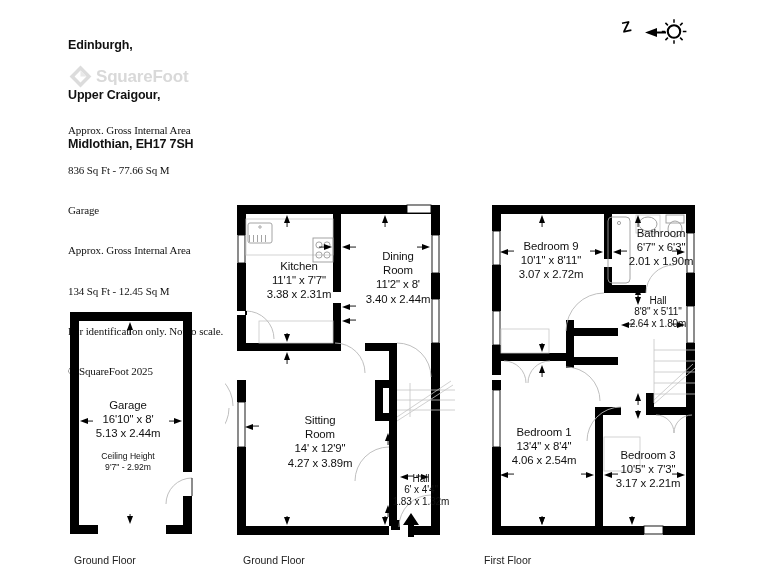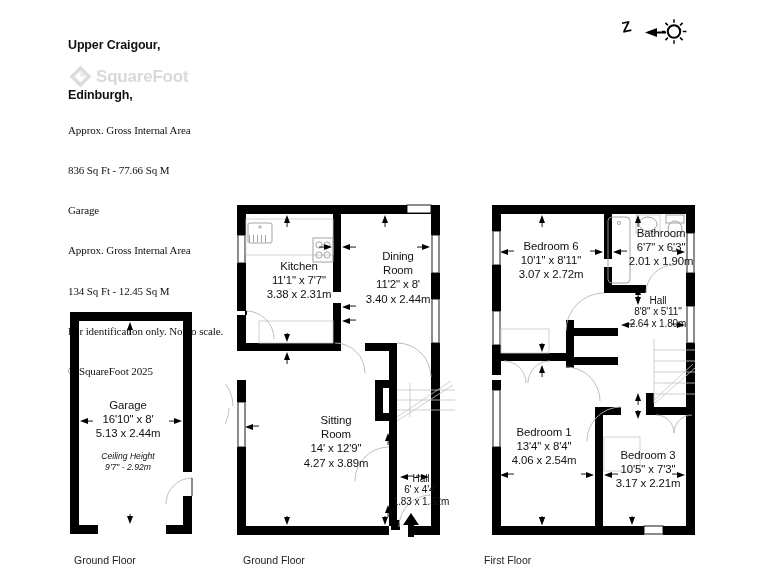--- a/index.html
+++ b/index.html
@@ -108,40 +108,40 @@
     line-height: 11.4px;
   }
   .sub-note {
     position: absolute;
     text-align: center;
     font-size: 8.6px;
     line-height: 10.6px;
     white-space: nowrap;
     transform: translateX(-50%);
     color: #111111;
-    font-style: italic;
   }
 
   svg { display: block; }
   .wall  { fill: #000000; }
   .thin  { fill: none; stroke: #000000; stroke-width: 0.9; }
   .fix   { fill: none; stroke: #9a9a9a; stroke-width: 0.9; }
   .fixlt { fill: none; stroke: #c8c8c8; stroke-width: 0.8; }
   .swing { fill: none; stroke: #b8b8b8; stroke-width: 0.9; }
   .stair { fill: none; stroke: #c4c4c4; stroke-width: 0.8; }
   .dimark{ fill: #000000; }
 </style>
 </head>
 <body>
 
 <div id="plan-root">
 
   <div class="addr">
+    <div>Edinburgh,</div>
     <div>Upper Craigour,</div>
-    <div>Edinburgh,</div>
+    <div>Midlothian, EH17 7SH</div>
   </div>
 
   <div class="logo-wrap">
     <span class="logo-mark">
       <svg width="25" height="25" viewBox="0 0 25 25" aria-hidden="true">
         <path d="M12.5 1.6 L23.4 12.5 L12.5 23.4 L1.6 12.5 Z" fill="#dcdcdc"></path>
         <path d="M12.5 6.6 L18.4 12.5 L12.5 18.4 L6.6 12.5 Z" fill="#ffffff"></path>
         <path d="M12.5 6.6 L18.4 12.5 L12.5 12.5 Z" fill="#e8e8e8"></path>
       </svg>
     </span>
@@ -366,21 +366,21 @@
     <span class="d2">3.38 x 2.31m</span>
   </div>
 
   <div class="room-label" style="left:398px;top:249px;">
     <span class="nm">Dining</span>
     <span class="nm">Room</span>
     <span class="d1">11'2" x 8'</span>
     <span class="d2">3.40 x 2.44m</span>
   </div>
 
-  <div class="room-label" style="left:336px;top:413px;">
+  <div class="room-label" style="left:320px;top:413px;">
     <span class="nm">Sitting</span>
     <span class="nm">Room</span>
     <span class="d1">14' x 12'9"</span>
     <span class="d2">4.27 x 3.89m</span>
   </div>
 
   <div class="room-label small" style="left:421px;top:473px;">
     <span class="nm">Hall</span>
     <span class="d1">6' x 4'4"</span>
     <span class="d2">1.83 x 1.32m</span>
@@ -522,21 +522,21 @@
         <path d="M205 280 L197 277 L197 283 Z"></path>
           <rect x="192" y="278.6" width="6" height="0.9"></rect>
         <path d="M62 330 L59 322 L65 322 Z"></path>
         <path d="M152 330 L149 322 L155 322 Z"></path>
           <rect x="151.6" y="321" width="0.9" height="5"></rect>
       </g>
     </svg>
   </div>
 
   <div class="room-label" style="left:551px;top:239px;">
-    <span class="nm">Bedroom 6</span>
+    <span class="nm">Bedroom 9</span>
     <span class="d1">10'1" x 8'11"</span>
     <span class="d2">3.07 x 2.72m</span>
   </div>
 
   <div class="room-label" style="left:661px;top:226px;">
     <span class="nm">Bathroom</span>
     <span class="d1">6'7" x 6'3"</span>
     <span class="d2">2.01 x 1.90m</span>
   </div>
 

